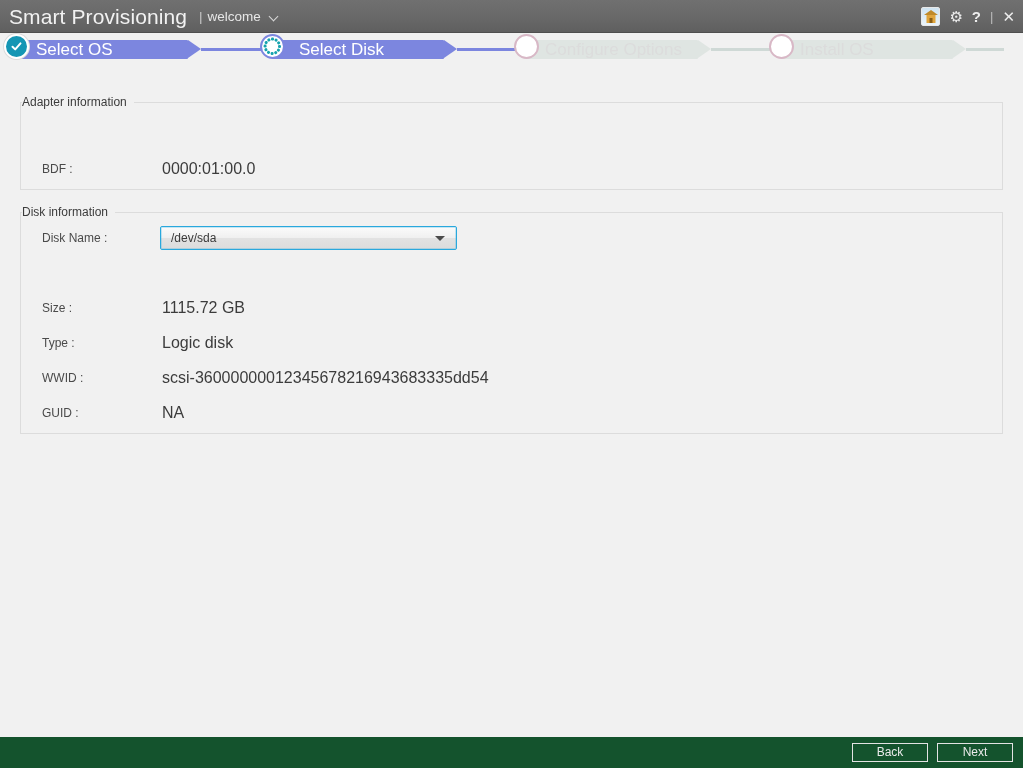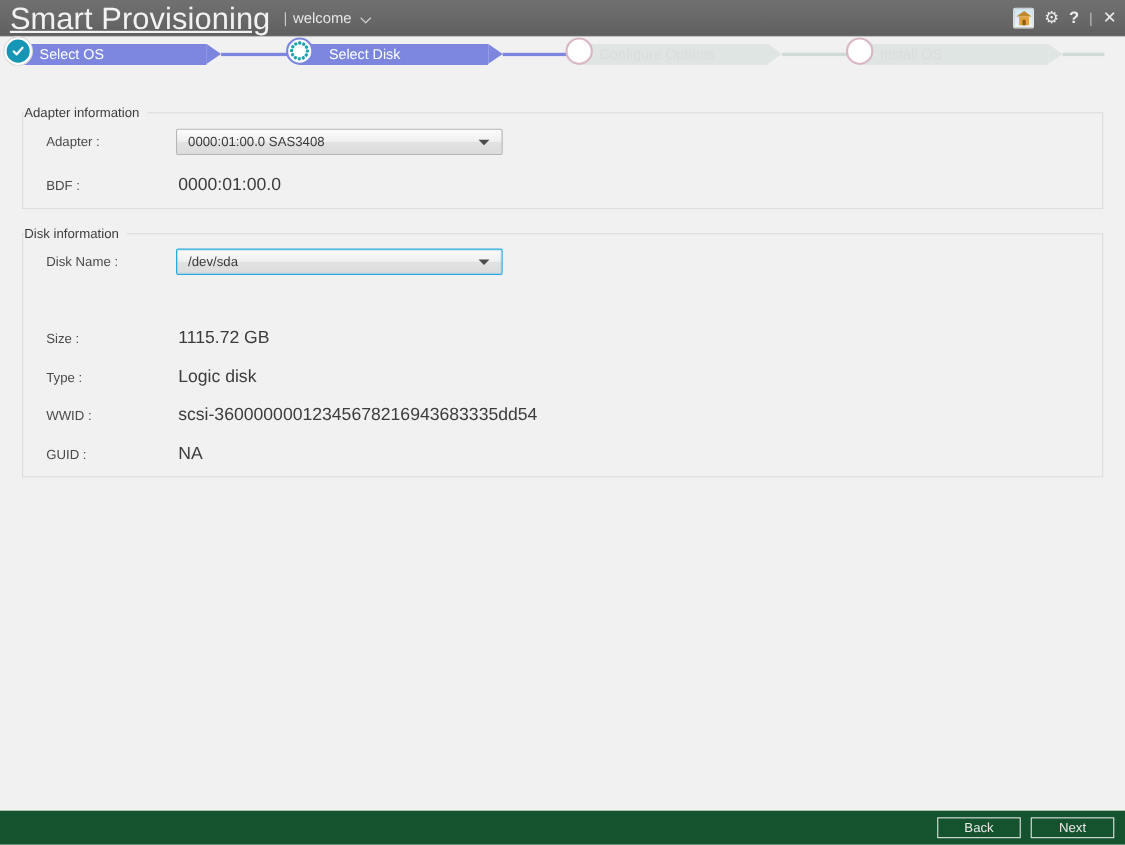--- a/index.html
+++ b/index.html
@@ -24,27 +24,26 @@
     width: 1023px;
     height: 33px;
     background: #6a6a6a;
     background: linear-gradient(to bottom, #707070 0%, #686868 55%, #5f5f5f 100%);
     border-bottom: 1px solid #4f4f4f;
     box-sizing: border-box;
     display: flex;
     align-items: center;
   }
   .app-title {
-    font-size: 28px;
+    font-size: 21px;
     color: #f2f2f2;
     font-weight: 400;
     margin-left: 9px;
     letter-spacing: .1px;
     line-height: 23px;
-    text-decoration: underline;
   }
   .welcome-wrap {
     display: flex;
     align-items: center;
     margin-left: 12px;
     color: #e6e6e6;
     font-size: 13.5px;
   }
   .welcome-pipe {
     color: #c9c9c9;
@@ -161,21 +160,21 @@
   .chev-active .line { background: #7c86df; }
   .chev-idle .bar { background: #dfe5e2; }
   .chev-idle .tip { border-left: 13px solid #dfe5e2; }
   .chev-idle .line { background: #cfd9d6; }
 
   .step-label {
     position: absolute;
     top: 6px;
     height: 19px;
     line-height: 19px;
-    font-size: 13px;
+    font-size: 17px;
     color: #ffffff;
   }
   .step-label.idle { color: #dcdcdc; }
 
   .circle {
     position: absolute;
     top: 0;
     width: 25px; height: 25px;
     border-radius: 50%;
     box-sizing: border-box;
@@ -410,27 +409,20 @@
 
   </div>
 </div>
 
 <div class="content">
 
   <div class="group" style="top:8px;height:95px;">
     <div class="group-title">Adapter information</div>
     <div class="group-box" style="height:88px;"></div>
 
-    <div class="row" style="top:23px;width:983px;">
-      <span class="lbl">Adapter :</span>
-      <span class="combo">
-        <span class="txt">0000:01:00.0  SAS3408</span>
-        <span class="arrow"></span>
-      </span>
-    </div>
 
     <div class="row" style="top:63px;width:983px;">
       <span class="lbl">BDF :</span>
       <span class="val">0000:01:00.0</span>
     </div>
   </div>
 
   <div class="group" style="top:118px;height:235px;">
     <div class="group-title">Disk information</div>
     <div class="group-box" style="height:222px;"></div>

